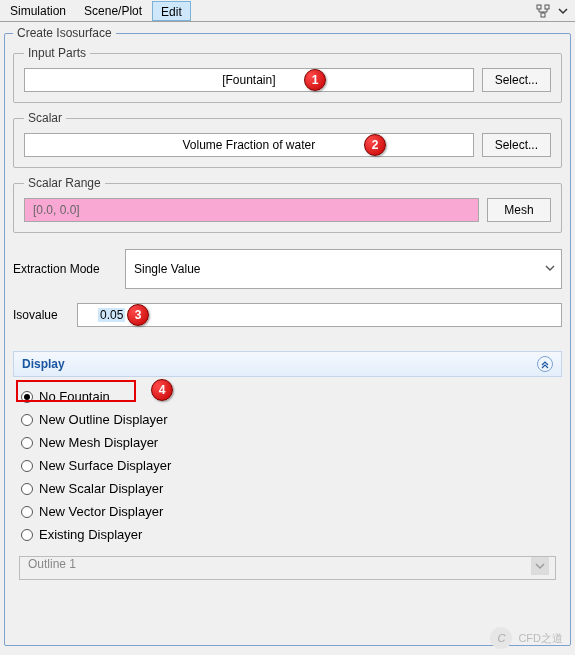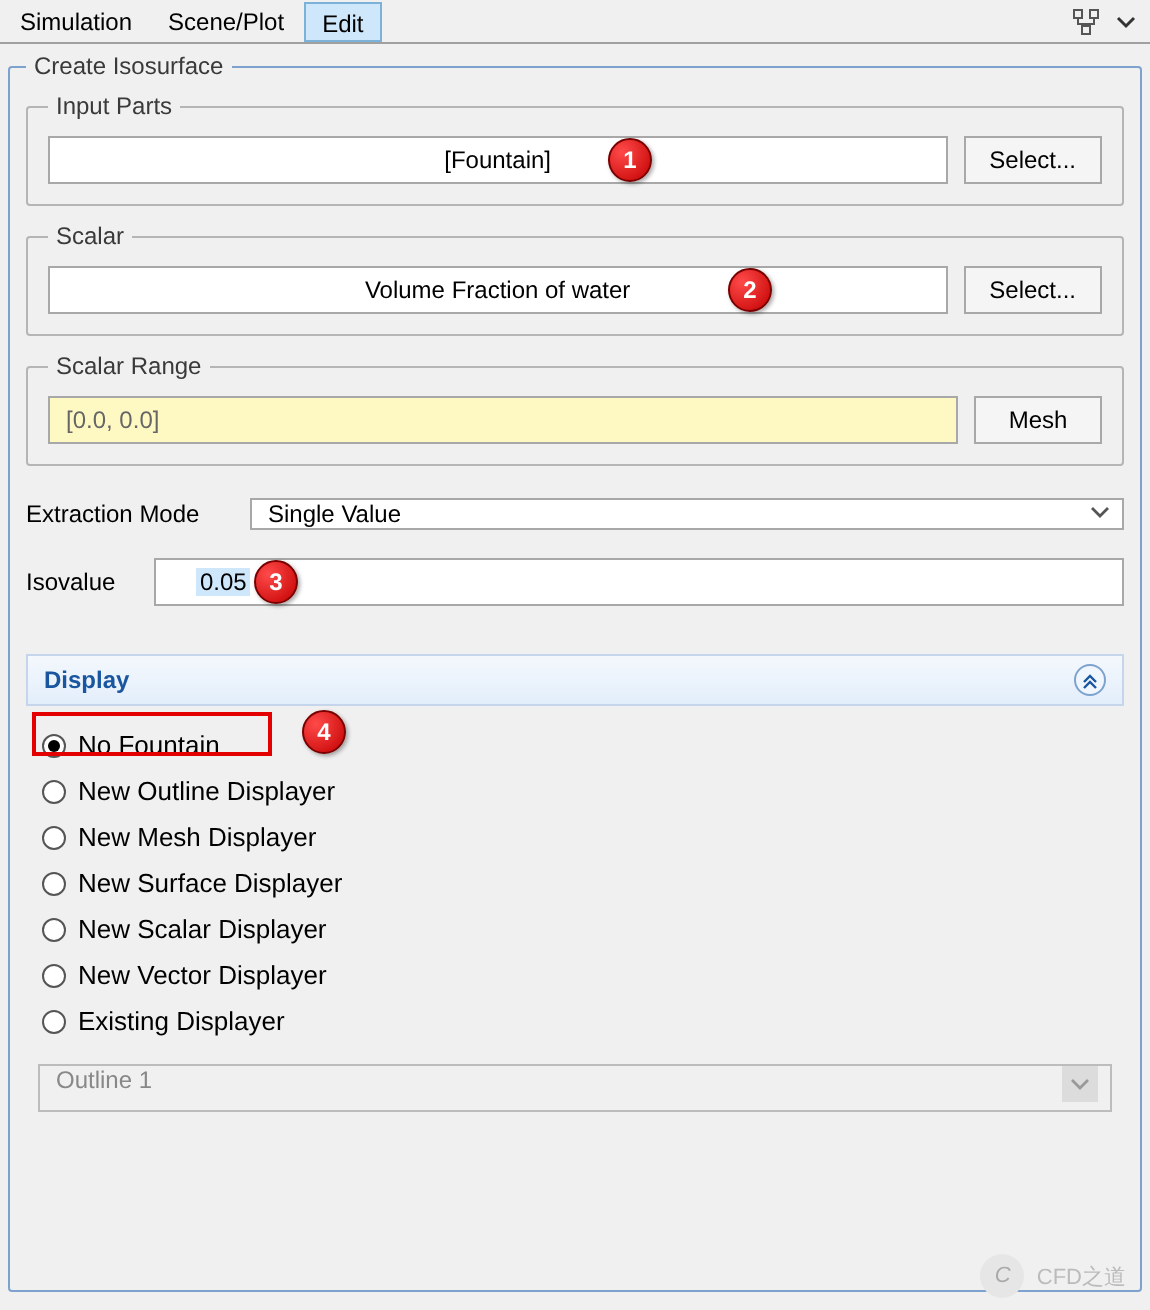--- a/index.html
+++ b/index.html
@@ -67,38 +67,38 @@
     flex: 1;
     background: #fff;
     border: 1px solid #a8a8a8;
     height: 24px;
     line-height: 22px;
     padding: 0 8px;
     text-align: center;
     overflow: hidden;
     white-space: nowrap;
   }
-  .field-box.disabled { background: #fef9c3; color:#666; text-align:left; }
+  .field-box.disabled { background: #f9a8d4; color:#666; text-align:left; }
   .btn {
     background: #f5f5f5;
     border: 1px solid #a8a8a8;
     height: 24px;
     line-height: 22px;
     padding: 0 12px;
     cursor: pointer;
     min-width: 64px;
     text-align: center;
   }
   .form-row { display:flex; align-items:center; gap:8px; margin: 6px 0; }
   .form-label { min-width: 104px; }
   .select {
     flex: 1;
     background: #fff;
     border: 1px solid #a8a8a8;
-    height: 16px;
+    height: 40px;
     display:flex;
     align-items:center;
     justify-content: space-between;
     padding: 0 6px 0 8px;
     cursor: pointer;
   }
   .select .chev { color:#555; }
   .text-input {
     flex: 1;
     background: #fff;

